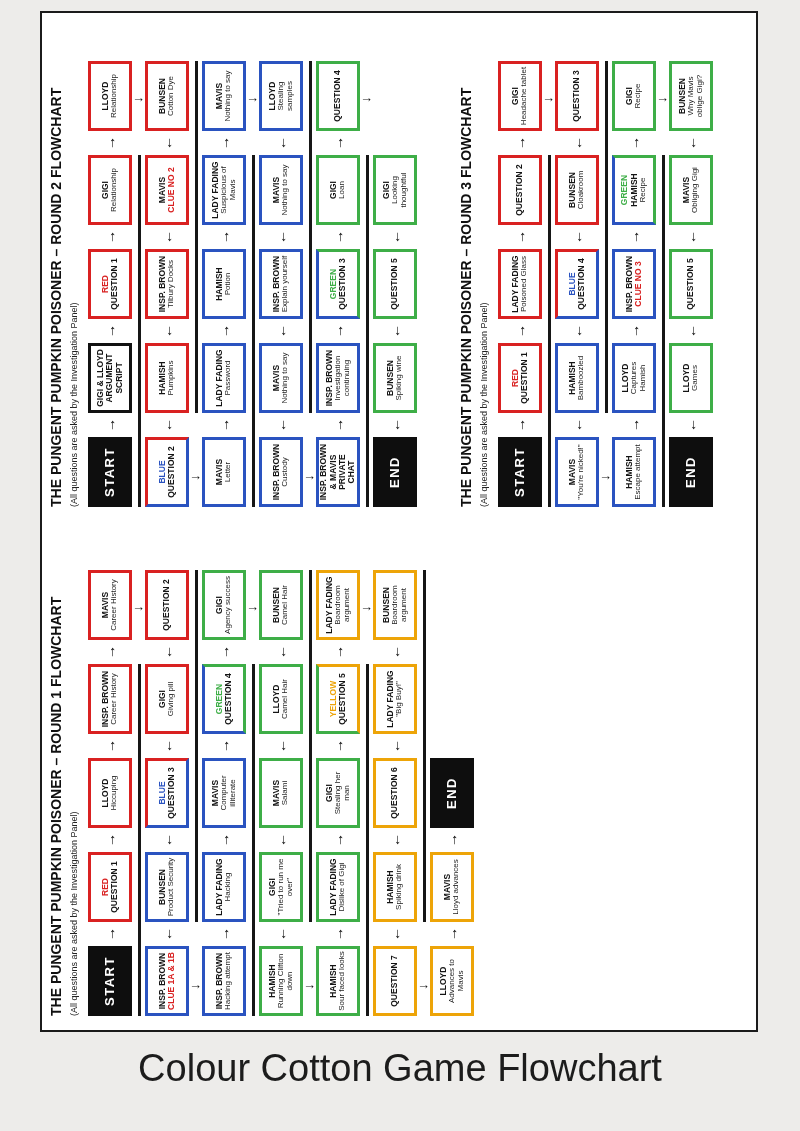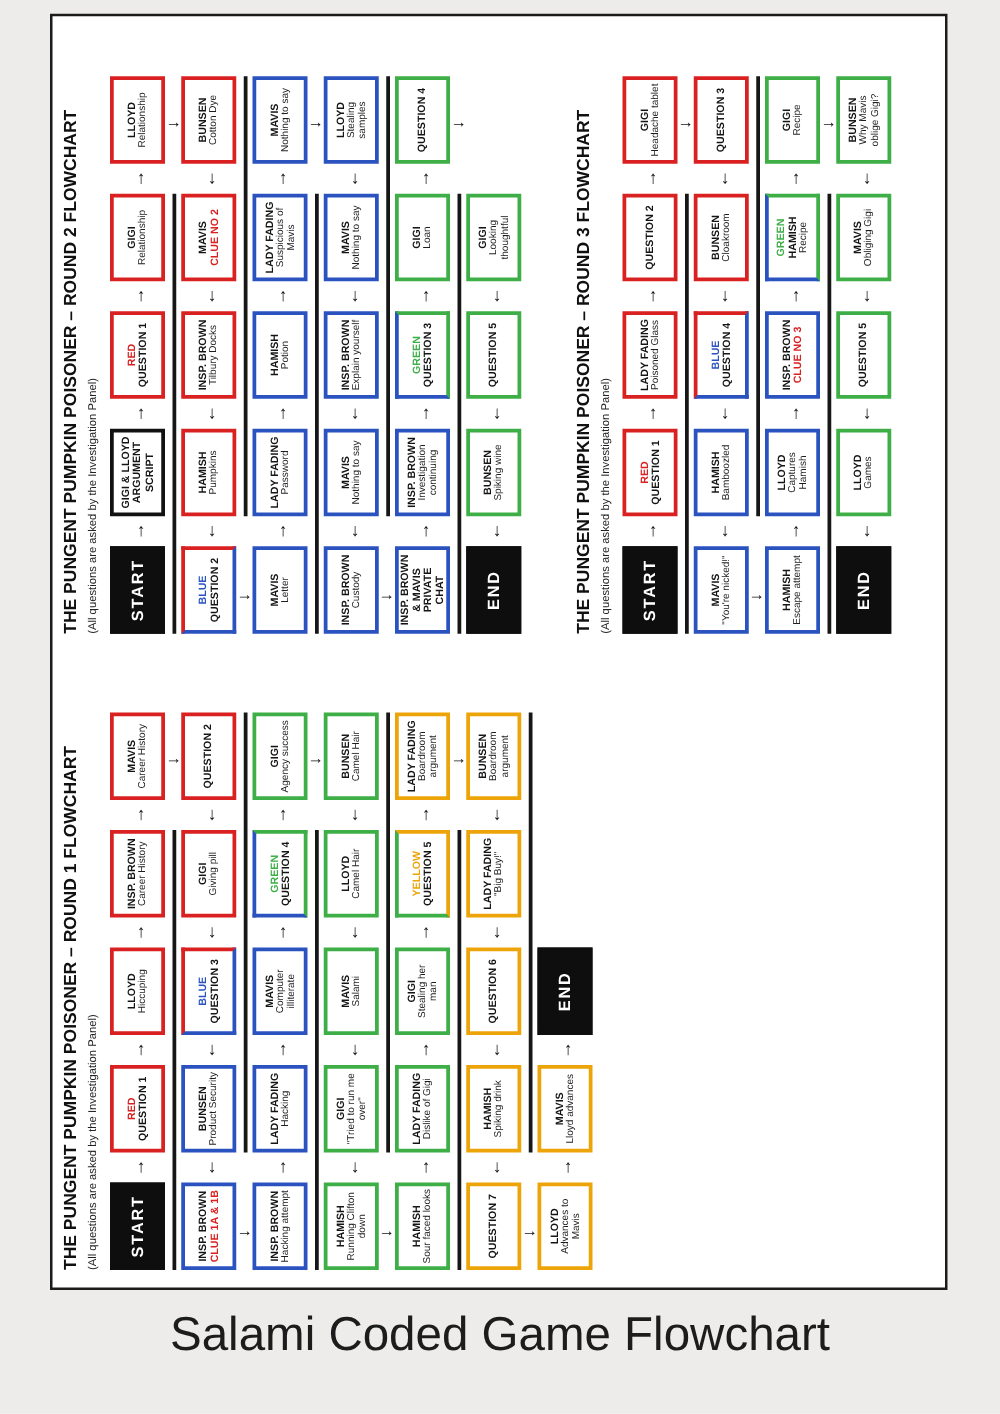--- a/index.html
+++ b/index.html
@@ -522,13 +522,13 @@
                 <div class="ln b">BUNSEN</div>
                 <div class="ln">Why Mavis oblige Gigi?</div>
               </div>
               <div class="arr" style="grid-column: 8;">←</div>
             </div>
           </div>
         </div>
       </div>
     </div>
 </div>
-<div class="caption">Salami Coded Game Flowchart</div>
+<div class="caption">Colour Cotton Game Flowchart</div>
 
 </body></html>

